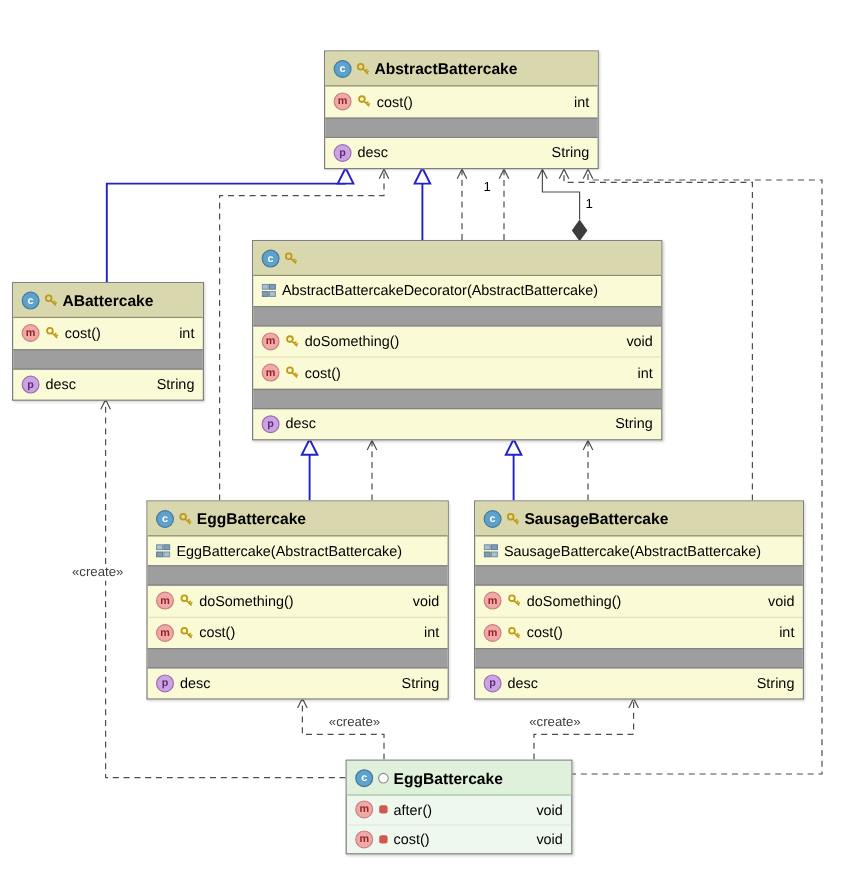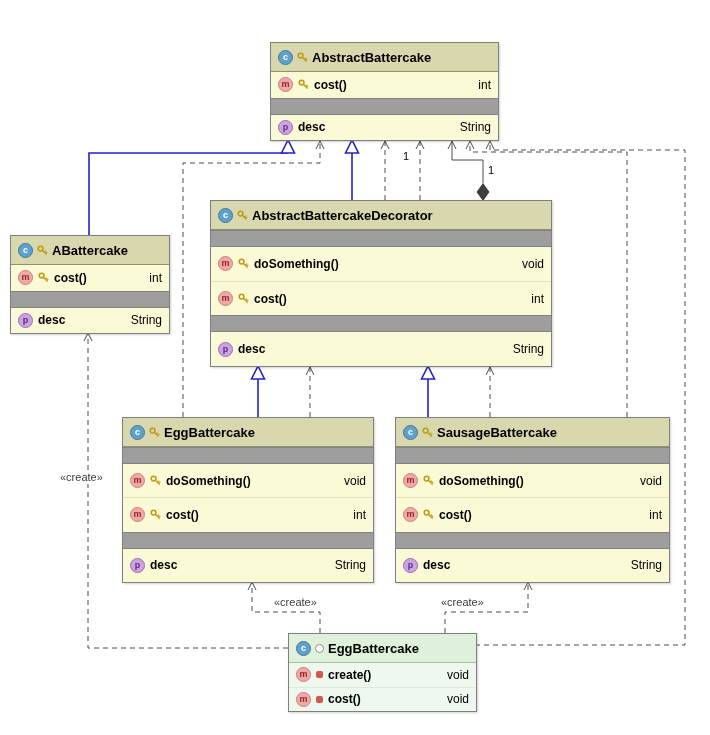--- a/index.html
+++ b/index.html
@@ -4,21 +4,21 @@
 <style>
   html,body{margin:0;padding:0;}
   body{width:710px;height:735px;background:#ffffff;font-family:"Liberation Sans",sans-serif;position:relative;overflow:hidden;}
   .canvas{position:absolute;inset:0;}
   .edges{position:absolute;left:0;top:0;}
   .uml-box{position:absolute;display:flex;flex-direction:column;background:#fbfad7;border:1px solid #7f7f7f;box-shadow:1px 1px 2px rgba(0,0,0,0.18);}
   .uml-header{flex:0 0 28px;display:flex;align-items:center;gap:4px;padding:0 7px;background:#d9d7ae;border-bottom:1px solid #90906e;font-weight:bold;font-size:13px;color:#000;}
   .uml-row{flex:1 1 auto;display:flex;align-items:center;gap:5px;padding:0 7px;font-size:12px;color:#000;}
   .uml-row + .uml-row{border-top:1px solid #e2e1bc;}
   .uml-sep{flex:0 0 15px;background:#9e9e9e;border-top:1px solid #828282;border-bottom:1px solid #828282;}
-  .row-name{white-space:nowrap;font-weight:bold;}
+  .row-name{white-space:nowrap;}
   .row-type{margin-left:auto;white-space:nowrap;}
   .ci{flex:0 0 13px;width:13px;height:13px;border-radius:50%;display:flex;align-items:center;justify-content:center;font-size:9px;font-weight:bold;line-height:1;}
   .ci-class{background:#5ea2cc;border:1px solid #41799c;color:#ffffff;}
   .ci-method{background:#f3a8a8;border:1px solid #c97f7f;color:#8e2727;}
   .ci-prop{background:#cba4e0;border:1px solid #9b6cbb;color:#5d2a85;}
   .kicon{flex:0 0 11px;width:11px;height:11px;}
   .cticon{flex:0 0 12px;width:12px;height:12px;}
   .pub-circle{flex:0 0 7px;width:7px;height:7px;border:1px solid #8f8f8f;border-radius:50%;background:#fdfdfd;}
   .tm-dot{flex:0 0 7px;width:7px;height:7px;border-radius:2px;background:#d2574e;}
   .uml-box.green{background:#eff8ee;}
@@ -137,21 +137,26 @@
       <span class="row-type">String</span>
     </div>
   </div>
 
   <div class="uml-box" style="left:210px;top:200px;width:340px;height:165px;">
     <div class="uml-header">
       <span class="ci ci-class">c</span>
       <svg class="kicon" viewBox="0 0 11 11">
           <use href="#sym-key"></use>
         </svg>
-      <span class="uml-title">AbstractBattercakeDecorator</span>
+    </div>
+    <div class="uml-row">
+      <svg class="cticon" viewBox="0 0 12 12">
+          <use href="#sym-ctor"></use>
+        </svg>
+      <span class="row-name">AbstractBattercakeDecorator(AbstractBattercake)</span>
     </div>
     <div class="uml-sep"></div>
     <div class="uml-row">
       <span class="ci ci-method">m</span>
       <svg class="kicon" viewBox="0 0 11 11">
           <use href="#sym-key"></use>
         </svg>
       <span class="row-name">doSomething()</span>
       <span class="row-type">void</span>
     </div>
@@ -172,20 +177,26 @@
   </div>
 
   <div class="uml-box" style="left:122px;top:417px;width:250px;height:164px;">
     <div class="uml-header">
       <span class="ci ci-class">c</span>
       <svg class="kicon" viewBox="0 0 11 11">
           <use href="#sym-key"></use>
         </svg>
       <span class="uml-title">EggBattercake</span>
     </div>
+    <div class="uml-row">
+      <svg class="cticon" viewBox="0 0 12 12">
+          <use href="#sym-ctor"></use>
+        </svg>
+      <span class="row-name">EggBattercake(AbstractBattercake)</span>
+    </div>
     <div class="uml-sep"></div>
     <div class="uml-row">
       <span class="ci ci-method">m</span>
       <svg class="kicon" viewBox="0 0 11 11">
           <use href="#sym-key"></use>
         </svg>
       <span class="row-name">doSomething()</span>
       <span class="row-type">void</span>
     </div>
     <div class="uml-row">
@@ -204,20 +215,26 @@
     </div>
   </div>
 
   <div class="uml-box" style="left:395px;top:417px;width:273px;height:164px;">
     <div class="uml-header">
       <span class="ci ci-class">c</span>
       <svg class="kicon" viewBox="0 0 11 11">
           <use href="#sym-key"></use>
         </svg>
       <span class="uml-title">SausageBattercake</span>
+    </div>
+    <div class="uml-row">
+      <svg class="cticon" viewBox="0 0 12 12">
+          <use href="#sym-ctor"></use>
+        </svg>
+      <span class="row-name">SausageBattercake(AbstractBattercake)</span>
     </div>
     <div class="uml-sep"></div>
     <div class="uml-row">
       <span class="ci ci-method">m</span>
       <svg class="kicon" viewBox="0 0 11 11">
           <use href="#sym-key"></use>
         </svg>
       <span class="row-name">doSomething()</span>
       <span class="row-type">void</span>
     </div>
@@ -239,21 +256,21 @@
 
   <div class="uml-box green" style="left:288px;top:633px;width:187px;height:77px;">
     <div class="uml-header">
       <span class="ci ci-class">c</span>
       <span class="pub-circle"></span>
       <span class="uml-title">EggBattercake</span>
     </div>
     <div class="uml-row">
       <span class="ci ci-method">m</span>
       <span class="tm-dot"></span>
-      <span class="row-name">create()</span>
+      <span class="row-name">after()</span>
       <span class="row-type">void</span>
     </div>
     <div class="uml-row">
       <span class="ci ci-method">m</span>
       <span class="tm-dot"></span>
       <span class="row-name">cost()</span>
       <span class="row-type">void</span>
     </div>
   </div>
 

